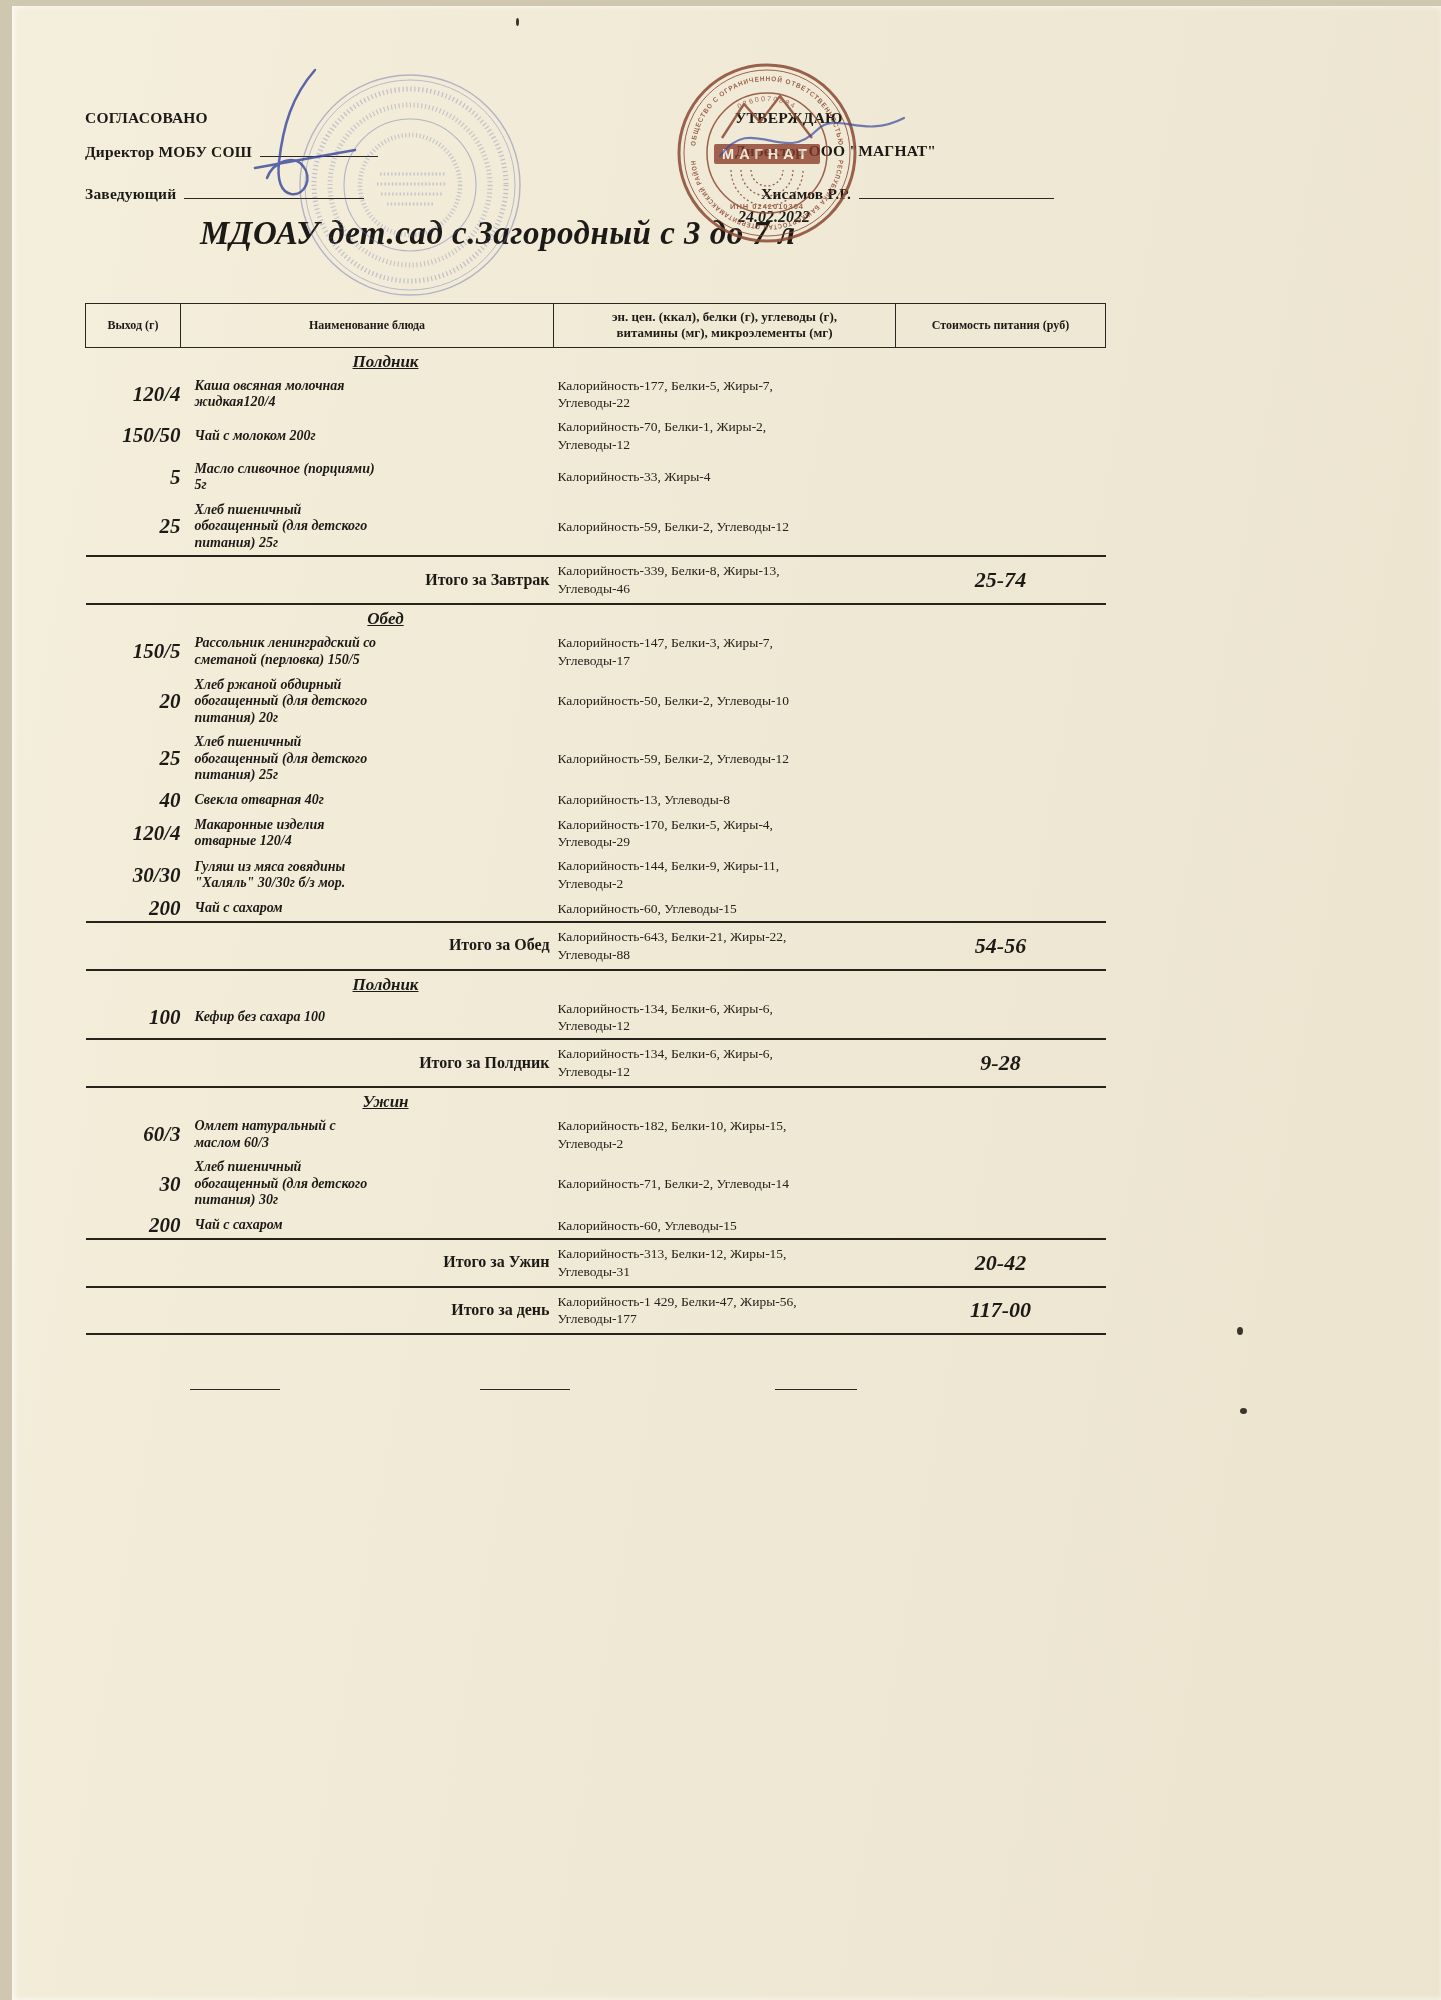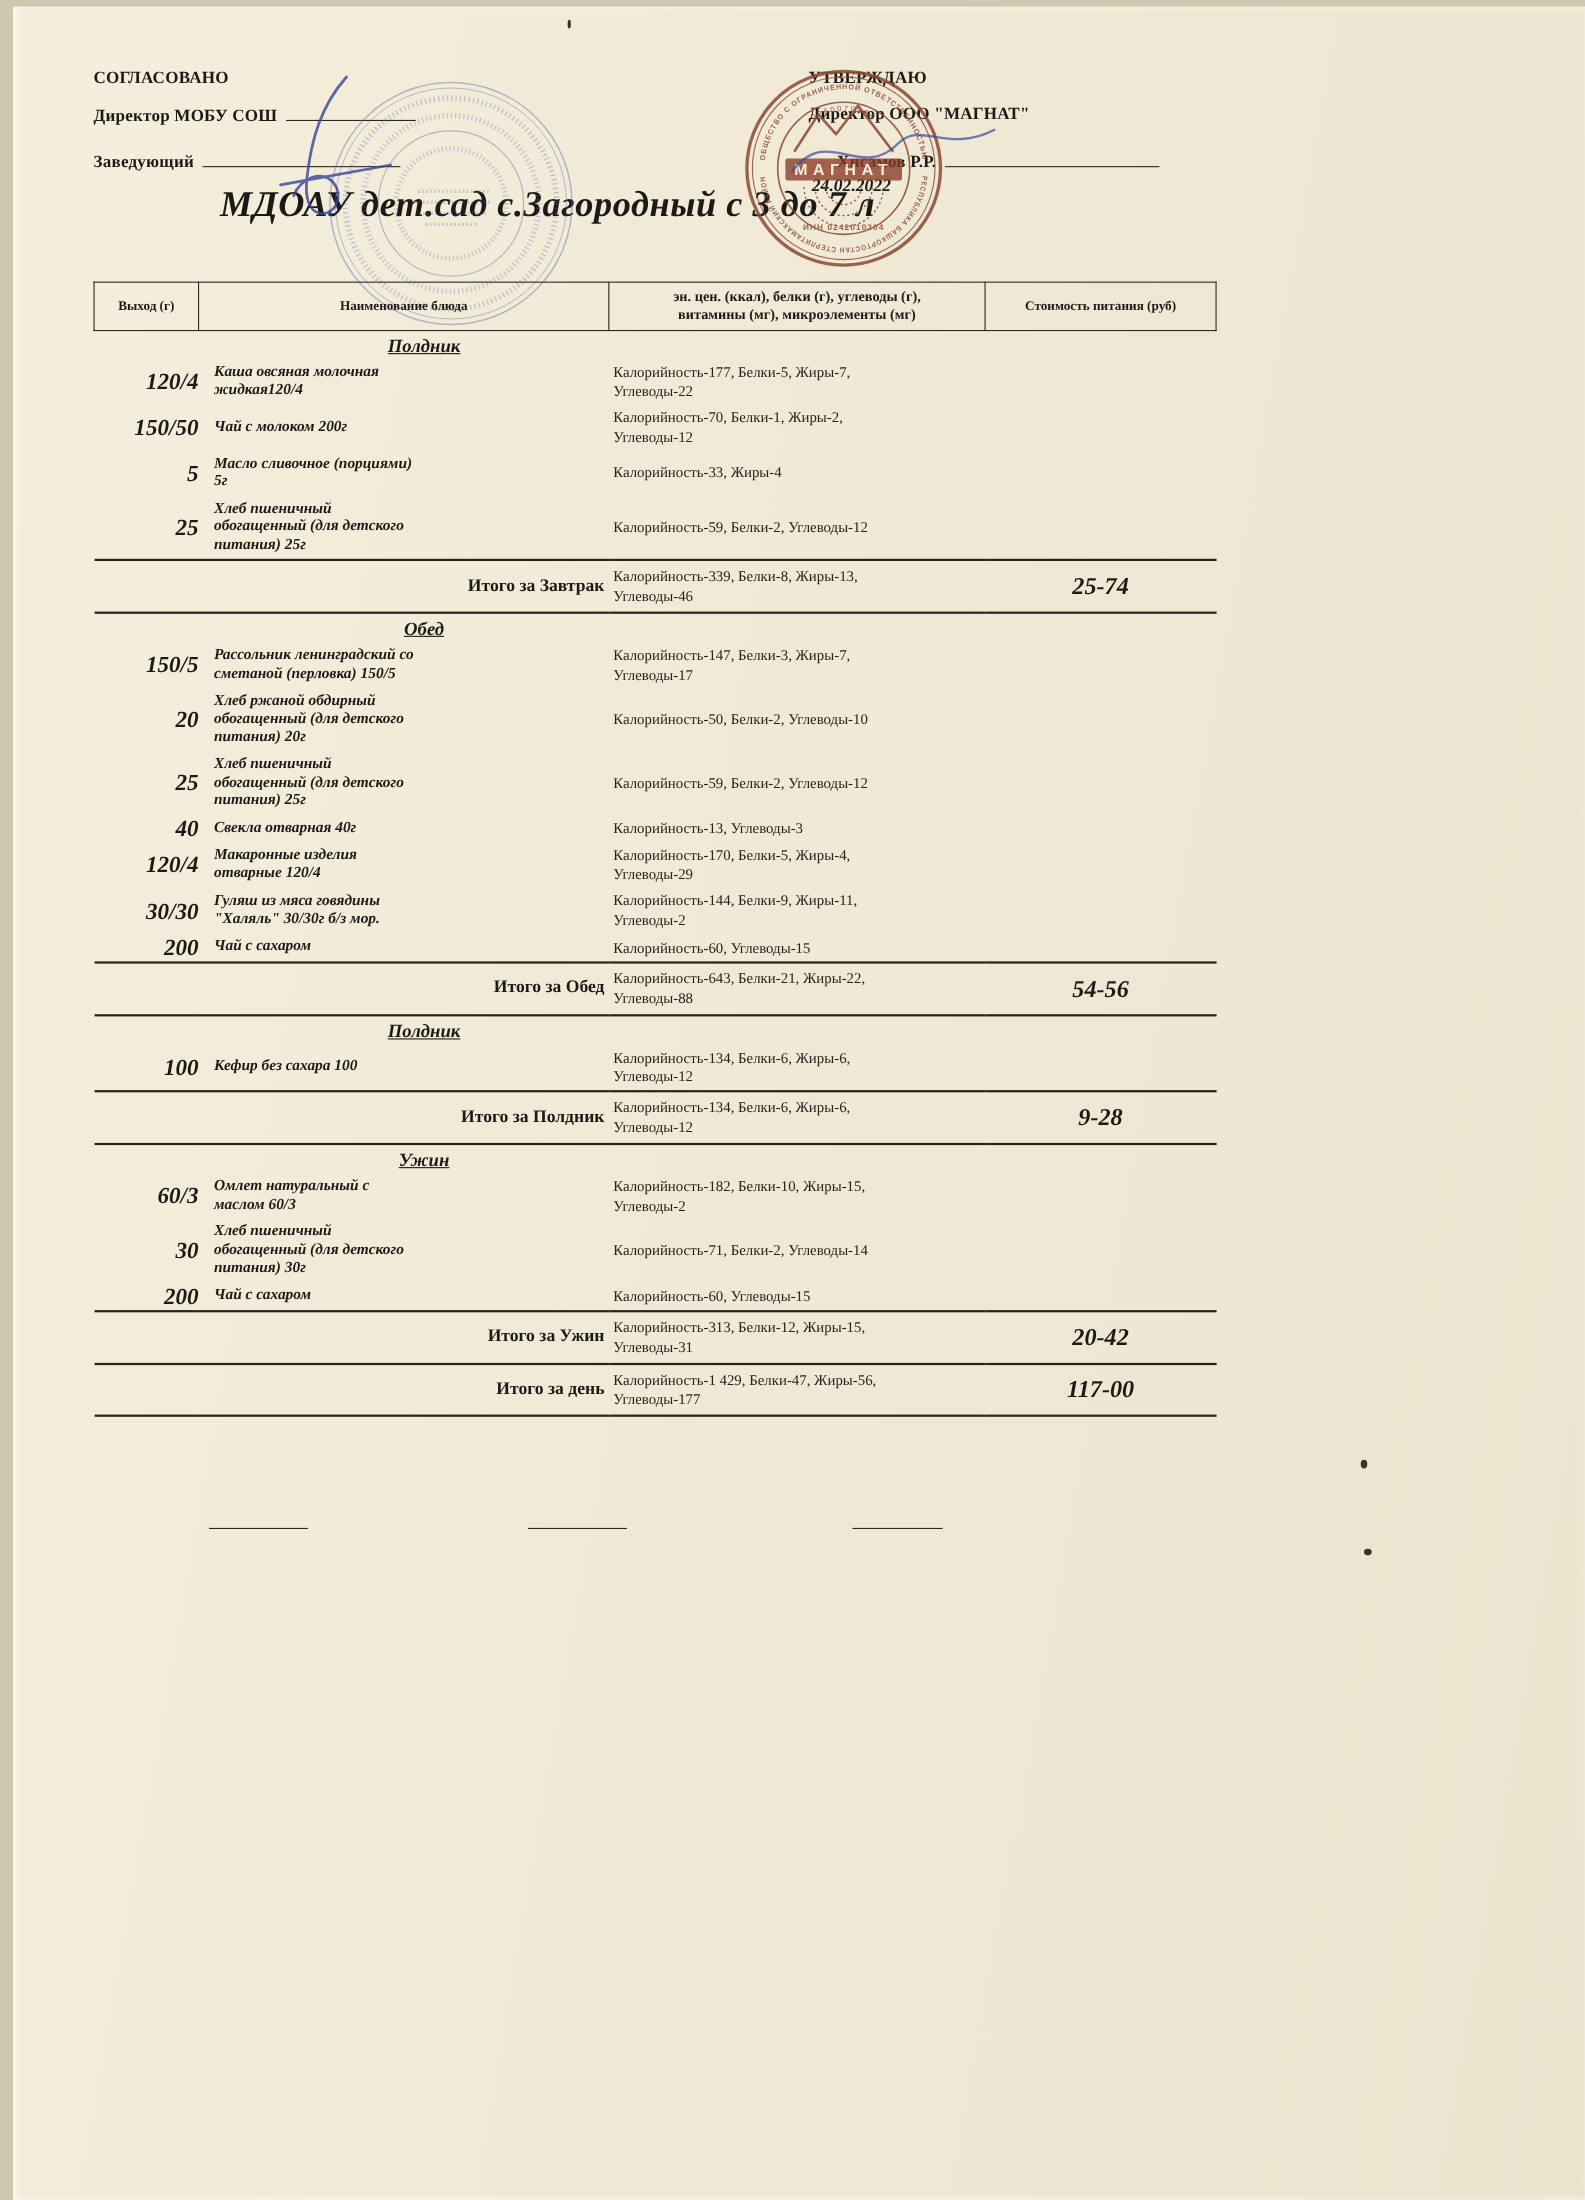--- a/index.html
+++ b/index.html
@@ -9,21 +9,21 @@
     background:#cfc7b0;
     font-family:"Liberation Serif","DejaVu Serif",serif;
     color:#1c1a16;
     overflow:hidden;
   }
   .paper {
     position:absolute; left:12px; top:6px; right:0; bottom:0;
     background:linear-gradient(100deg,#f4eedc 0%, #f0e9d5 45%, #ece4cf 100%);
     box-shadow:inset 2px 0 6px rgba(255,255,255,.8);
   }
-  .abs { position:absolute; }
+  .abs { position:absolute;margin-top:47px; }
   .hdr { font-weight:bold; font-size:15.5px; letter-spacing:.2px; }
   .uline { display:inline-block; border-bottom:1.7px solid #2b2722; height:.95em; vertical-align:baseline; margin-left:8px; }
   .date-line { font-weight:bold; font-style:italic; font-size:16px; }
   .doc-title { font-weight:bold; font-style:italic; font-size:33px; letter-spacing:.5px; white-space:nowrap; }
 
   
   table.menu { border-collapse:collapse; width:1020px; table-layout:fixed; }
   table.menu th {
     border:1.7px solid #2a2620; font-weight:bold; text-align:center;
     vertical-align:middle; padding:5px 4px; line-height:1.25; font-size:12px;
@@ -206,21 +206,21 @@
             <td class="c-out">25</td>
             <td class="c-name">Хлеб пшеничный
 обогащенный (для детского
 питания) 25г</td>
             <td class="c-nut">Калорийность-59, Белки-2, Углеводы-12</td>
             <td class="c-cost"></td>
           </tr>
           <tr>
             <td class="c-out">40</td>
             <td class="c-name">Свекла отварная 40г</td>
-            <td class="c-nut">Калорийность-13, Углеводы-3</td>
+            <td class="c-nut">Калорийность-13, Углеводы-8</td>
             <td class="c-cost"></td>
           </tr>
           <tr>
             <td class="c-out">120/4</td>
             <td class="c-name">Макаронные изделия
 отварные 120/4</td>
             <td class="c-nut">Калорийность-170, Белки-5, Жиры-4,
 Углеводы-29</td>
             <td class="c-cost"></td>
           </tr>

